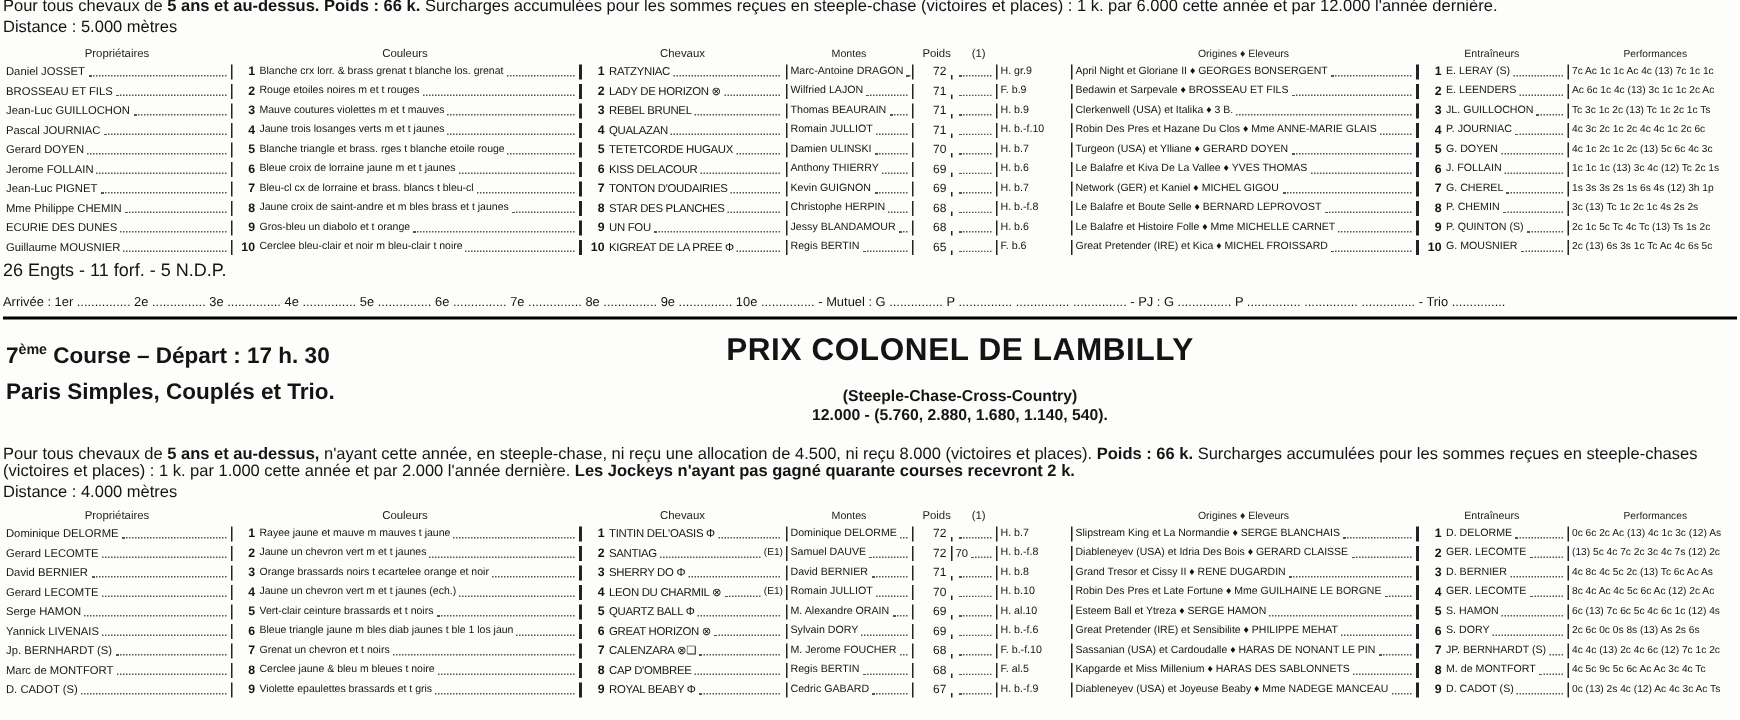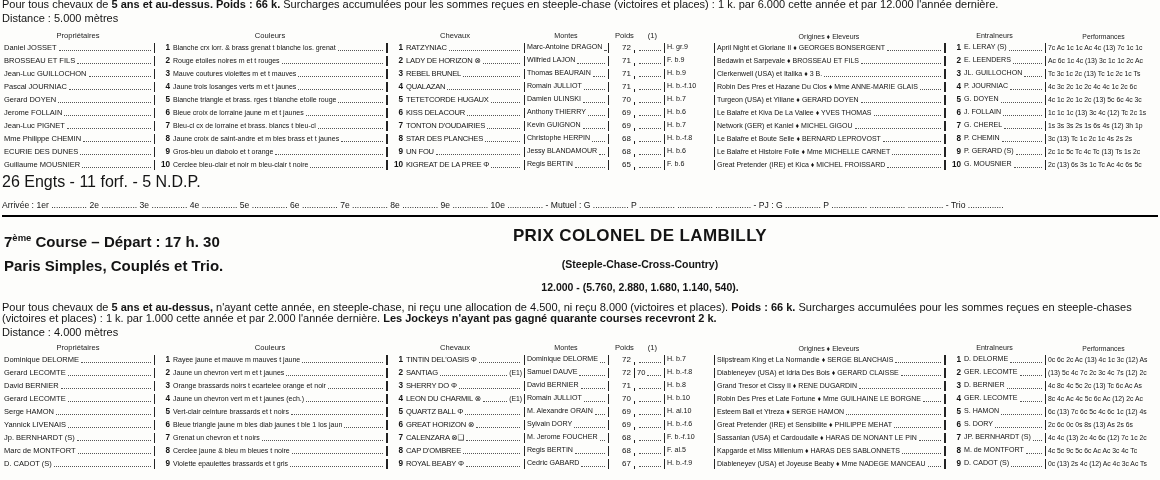--- a/index.html
+++ b/index.html
@@ -23,31 +23,31 @@
   .co{width:152px;} .cc{width:232px;} .ch{width:138px;} .cj{width:84px;font-size:7.1px;}
   .cw1{width:26px;justify-content:center;font-size:8px;padding-left:12px;}
   .cw2{width:30px;} .cs{width:50px;font-size:7.1px;}
   .cg{width:230px;font-size:7px;} .ct{width:101px;font-size:7.1px;} .cp{width:117px;font-size:6.8px;}
   .bL{border-left:1px solid #222;} .bL2{border-left:2px solid #222;}
   .num{font-weight:bold;font-size:8.2px;width:13px;flex:0 0 auto;text-align:right;margin-right:3px;}
   .hname{font-weight:normal;letter-spacing:-0.2px;font-size:7.6px;}
   .ldr{flex:1 1 4px;border-bottom:1px dotted #555;margin:0 1px 1px 2px;min-width:2px;}
   .tag{font-size:6.8px;margin-left:1px;}
   
-  .engts{font-size:16px;margin-top:3px;}
+  .engts{font-size:12px;margin-top:3px;}
   .arrivee{font-size:8.6px;margin-top:9px;white-space:nowrap;overflow:hidden;}
   .sep{border-top:2px solid #000;margin-top:5px;}
   
   .r2head{position:relative;height:76px;margin-top:7px;}
   .r2left{position:absolute;left:2px;top:2px;font-size:15px;font-weight:bold;line-height:24px;}
   .r2left sup{font-size:9.5px;}
   .r2center{position:absolute;left:120px;right:0;top:2px;text-align:center;}
-  .prix{font-size:17px;font-weight:bold;letter-spacing:0.4px;}
+  .prix{font-size:21px;font-weight:bold;letter-spacing:0.4px;}
   .cat{font-size:10.5px;font-weight:bold;margin-top:12px;}
-  .alloc{font-size:10.5px;font-weight:bold;margin-top:11px;}
+  .alloc{font-size:10.5px;font-weight:bold;margin-top:1px;}
   .cond.two{margin-top:2px;}
   .tbl2{margin-top:2px;}
 </style>
 </head>
 <body>
 
 <div class="page">
 
   <div class="cond one"><span>Pour tous chevaux de </span><b>5 ans et au-dessus. Poids : 66 k.</b><span> Surcharges accumulées pour les sommes reçues en steeple-chase (victoires et places) : 1 k. par 6.000 cette année et par 12.000 l'année dernière.</span></div>
   <div class="dist">Distance : 5.000 mètres</div>
@@ -424,21 +424,21 @@
         <div class="c cs bL">
           <span>H. b.</span>
           <span>6</span>
         </div>
         <div class="c cg bL">
           <span>Le Balafre et Histoire Folle ♦ Mme MICHELLE CARNET</span>
           <span class="ldr"></span>
         </div>
         <div class="c ct bL2">
           <span class="num">9</span>
-          <span>P. GERARD (S)</span>
+          <span>P. QUINTON (S)</span>
           <span class="ldr"></span>
         </div>
         <div class="c cp bL">2c 1c 5c Tc 4c Tc (13) Ts 1s 2c</div>
       </div>
 
       <div class="trow">
         <div class="c co">
           <span>Guillaume MOUSNIER</span>
           <span class="ldr"></span>
         </div>

